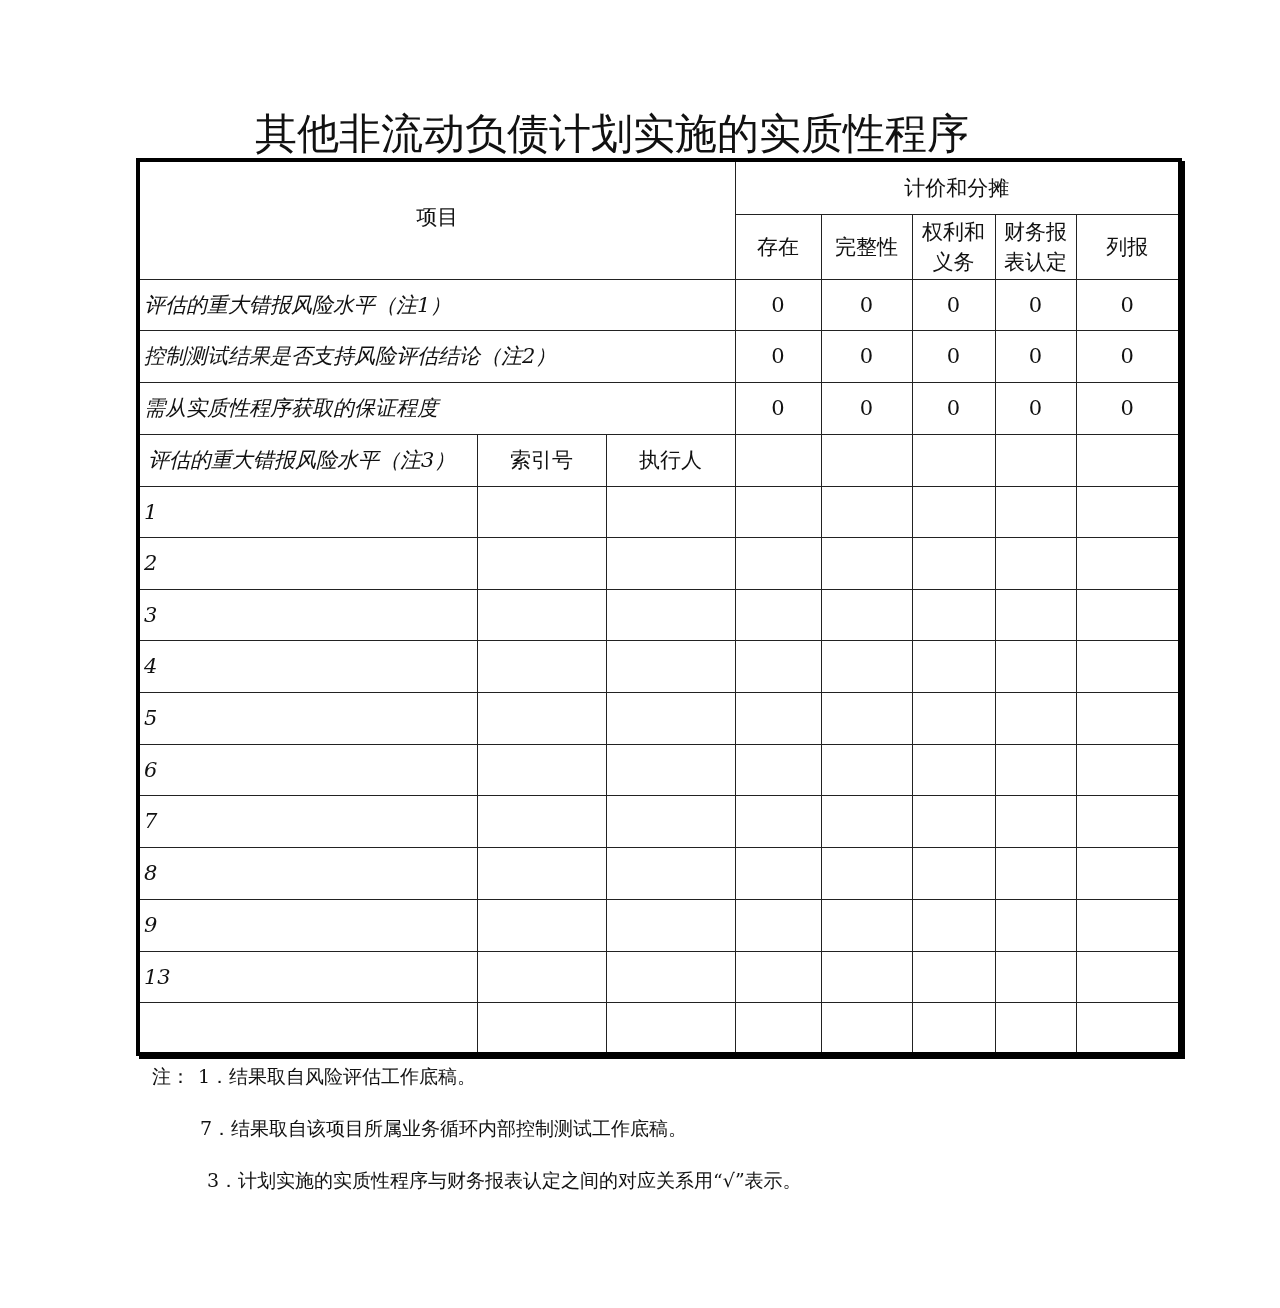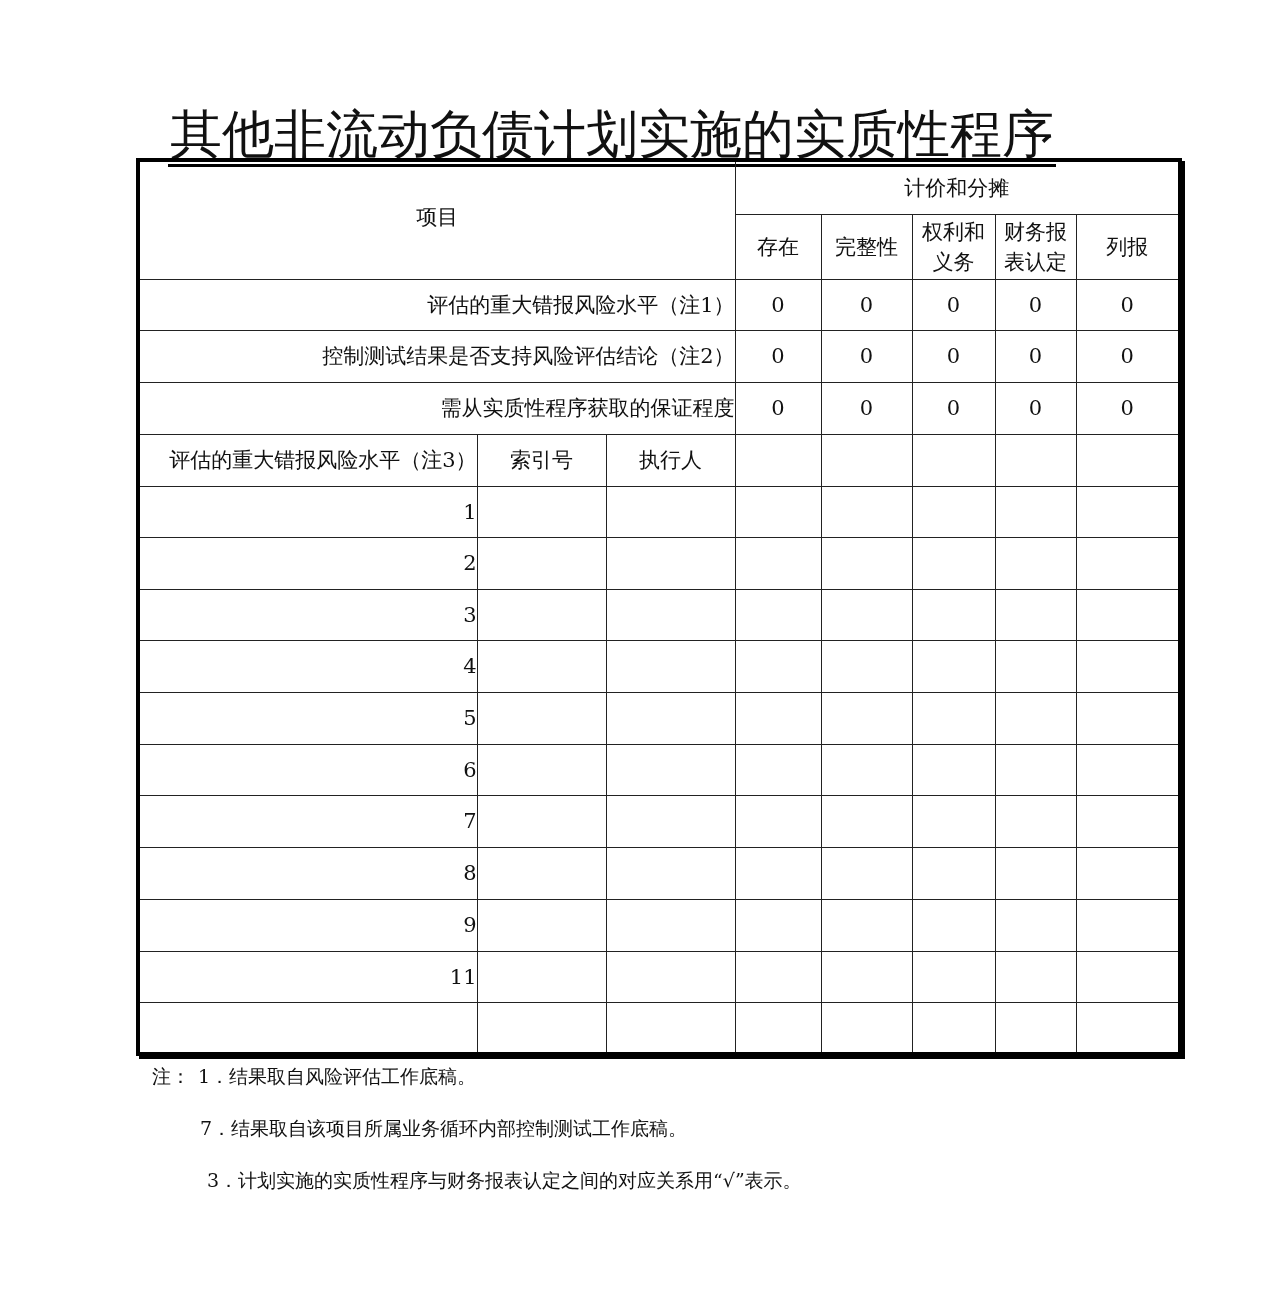--- a/index.html
+++ b/index.html
@@ -2,34 +2,34 @@
 <html><head>
 <meta charset="utf-8">
 <style>
   html, body { margin: 0; padding: 0; background: #ffffff; }
   body {
     width: 1280px; height: 1308px; position: relative; overflow: hidden;
     font-family: "DejaVu Serif", "Liberation Serif", serif; color: #111;
   }
   .title {
     position: absolute; left: 0; width: 1224px; top: 108px;
-    text-align: center; font-size: 52px; line-height: 52px; letter-spacing: 0px;
+    text-align: center; font-size: 42px; line-height: 52px; letter-spacing: 0px;
   }
   .title span { border-bottom: 3px solid #000; padding: 0 2px; }
   table.sheet {
     position: absolute; left: 136px; top: 158px;
     border-collapse: collapse; table-layout: fixed;
     border: 4px solid #000; box-shadow: 3px 3px 0 #000;
   }
   table.sheet td {
     border: 1.5px solid #222; padding: 0; font-size: 21px;
     vertical-align: middle; overflow: hidden; white-space: nowrap;
   }
   .c { text-align: center; }
-  .l { text-align: right; padding-left: 4px !important; }
+  .l { text-align: left; padding-left: 4px !important; font-style: italic; }
   .wrap { white-space: normal !important; line-height: 30px; }
   .notes { position: absolute; left: 140px; top: 1064px; font-size: 19px; }
   .note-line { position: absolute; white-space: nowrap; margin-left: 12px; }
 </style>
 </head>
 <body>
 
 <div class="title"><span>其他非流动负债计划实施的实质性程序</span></div>
 
 <table class="sheet">
@@ -178,21 +178,21 @@
         <td class="l">9</td>
         <td></td>
         <td></td>
         <td></td>
         <td></td>
         <td></td>
         <td></td>
         <td></td>
       </tr>
       <tr style="height: 51px;">
-        <td class="l">11</td>
+        <td class="l">13</td>
         <td></td>
         <td></td>
         <td></td>
         <td></td>
         <td></td>
         <td></td>
         <td></td>
       </tr>
       <tr style="height: 52px;">
         <td class="l"></td>

